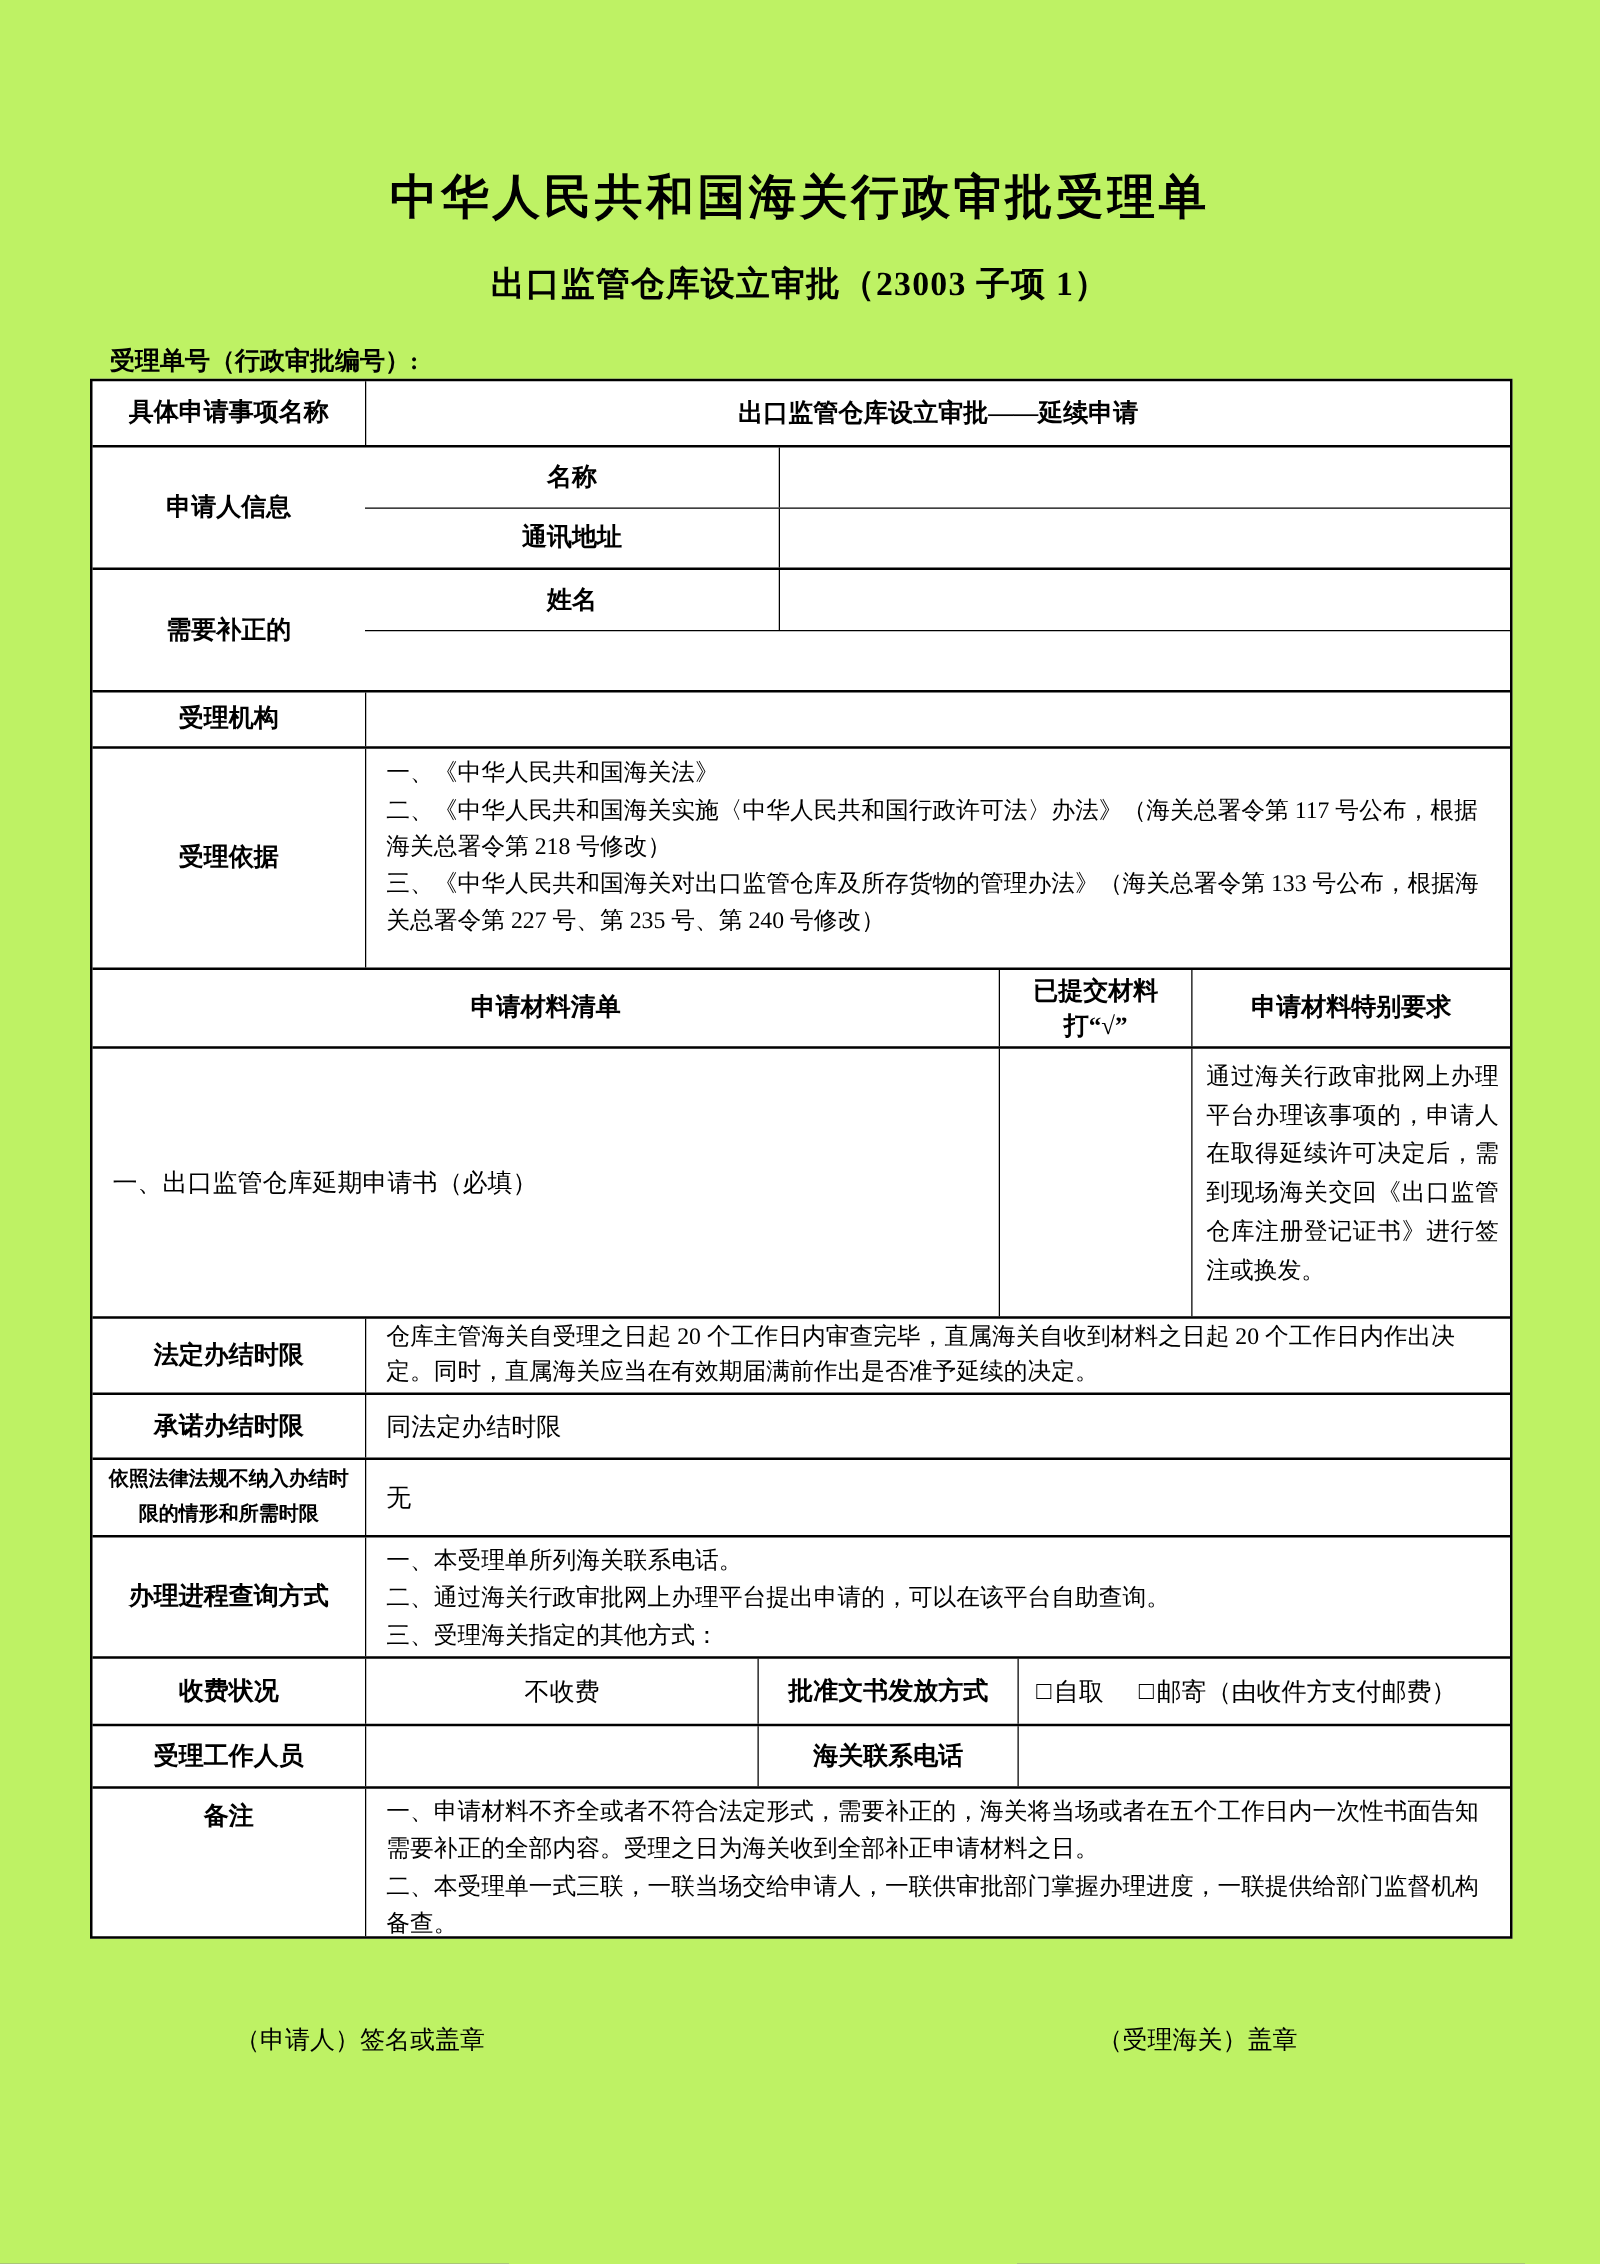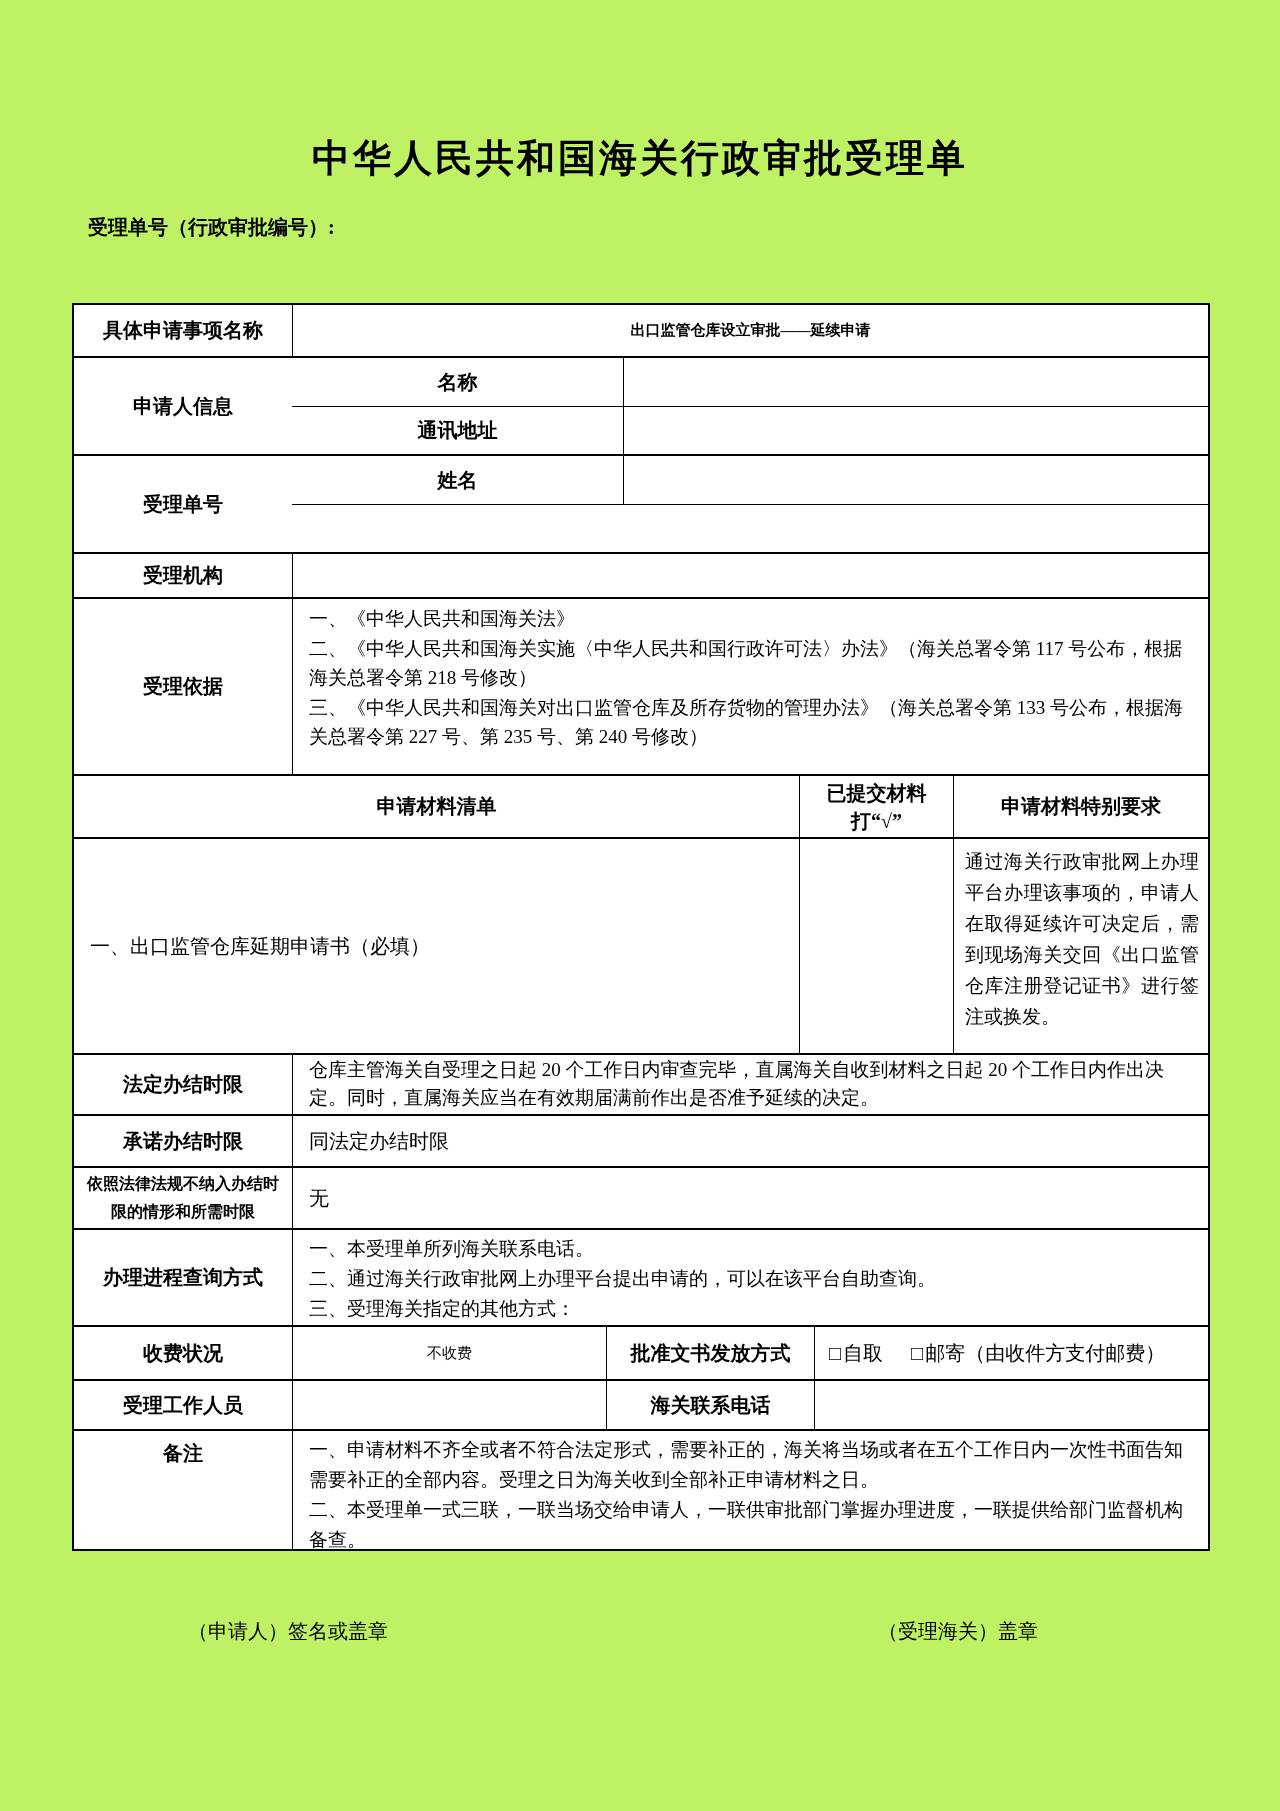--- a/index.html
+++ b/index.html
@@ -37,21 +37,21 @@
     font-weight:bold; font-size:20px; text-align:center; line-height:1.45;
   }
   .c1 { width:218px; flex:0 0 218px; }
   .c-sub { width:331px; flex:0 0 331px; }
   .c-val { flex:1 1 auto; }
 
   .subrows { flex:1 1 auto; display:flex; flex-direction:column; }
   .subrow { display:flex; flex:1 1 auto; border-top:1px solid #000; }
   .subrow:first-child { border-top:none; }
 
-  .center-val { display:flex; align-items:center; justify-content:center; font-size:15px; font-weight:bold; }
+  .center-val { display:flex; align-items:center; justify-content:center; font-size:20px; font-weight:bold; }
   .blank-val { }
 
   .para { font-size:19px; line-height:29.5px; padding:5px 14px 4px 16px; }
   .para div { text-align:left; }
 
   .h-item { height:51px;border-radius:14px; }
   .h-sub { height:48px; }
   .h-org { height:45px; }
   .h-basis { height:177px; }
   .h-mhead { height:63px; }
@@ -86,20 +86,21 @@
   .signatures { position:absolute; left:0; top:1618px; width:1280px; font-size:20px; }
   .sig-applicant { position:absolute; left:188px; }
   .sig-customs { position:absolute; left:878px; }
 </style>
 </head>
 <body>
 
 <div class="page">
 
   <div class="title">中华人民共和国海关行政审批受理单</div>
+  <div class="subtitle">出口监管仓库设立审批（23003 子项 1）</div>
 
   <div class="receipt-line">
     <span>受理单号（行政审批编号）:</span>
     <span class="blank"></span>
   </div>
 
   <div class="tbl">
 
     <div class="row h-item">
       <div class="cell lab c1">具体申请事项名称</div>
@@ -114,21 +115,21 @@
           <div class="cell blank-val c-val"></div>
         </div>
         <div class="subrow h-sub">
           <div class="cell lab c-sub">通讯地址</div>
           <div class="cell blank-val c-val"></div>
         </div>
       </div>
     </div>
 
     <div class="row">
-      <div class="cell lab c1">受理单号</div>
+      <div class="cell lab c1">需要补正的</div>
       <div class="subrows">
         <div class="subrow h-sub">
           <div class="cell lab c-sub">姓名</div>
           <div class="cell blank-val c-val"></div>
         </div>
         <div class="subrow h-sub">
           <div class="cell blank-val c-val"></div>
         </div>
       </div>
     </div>

